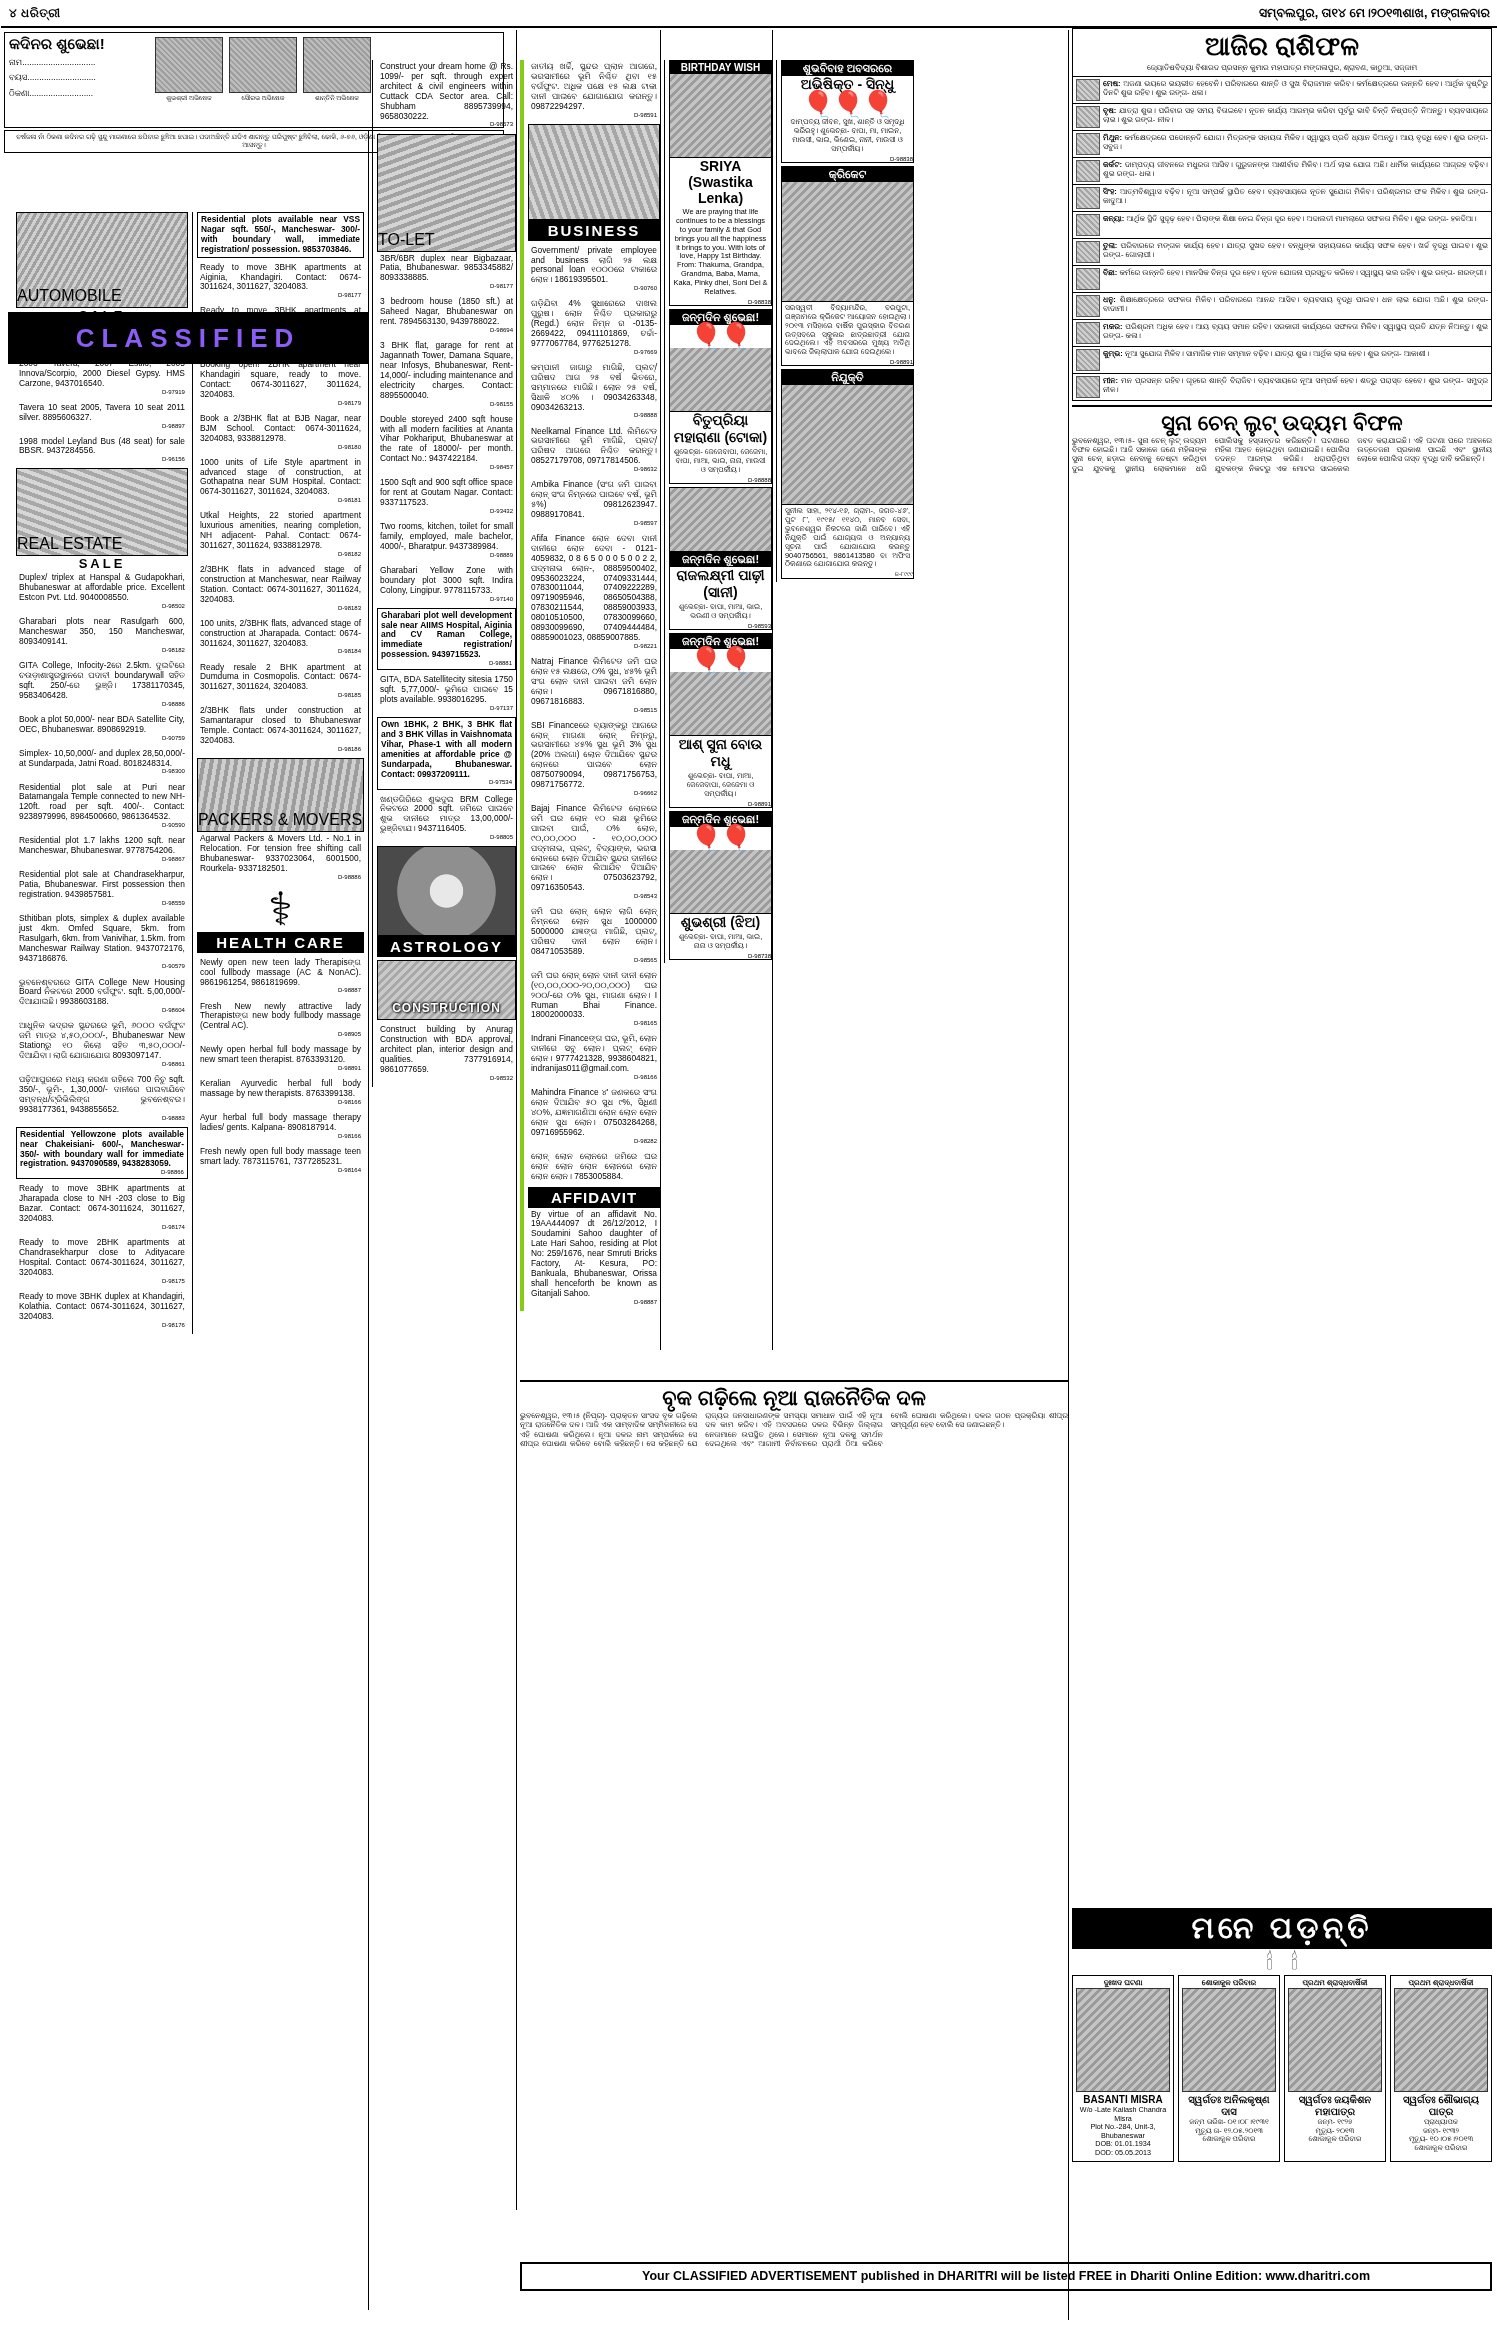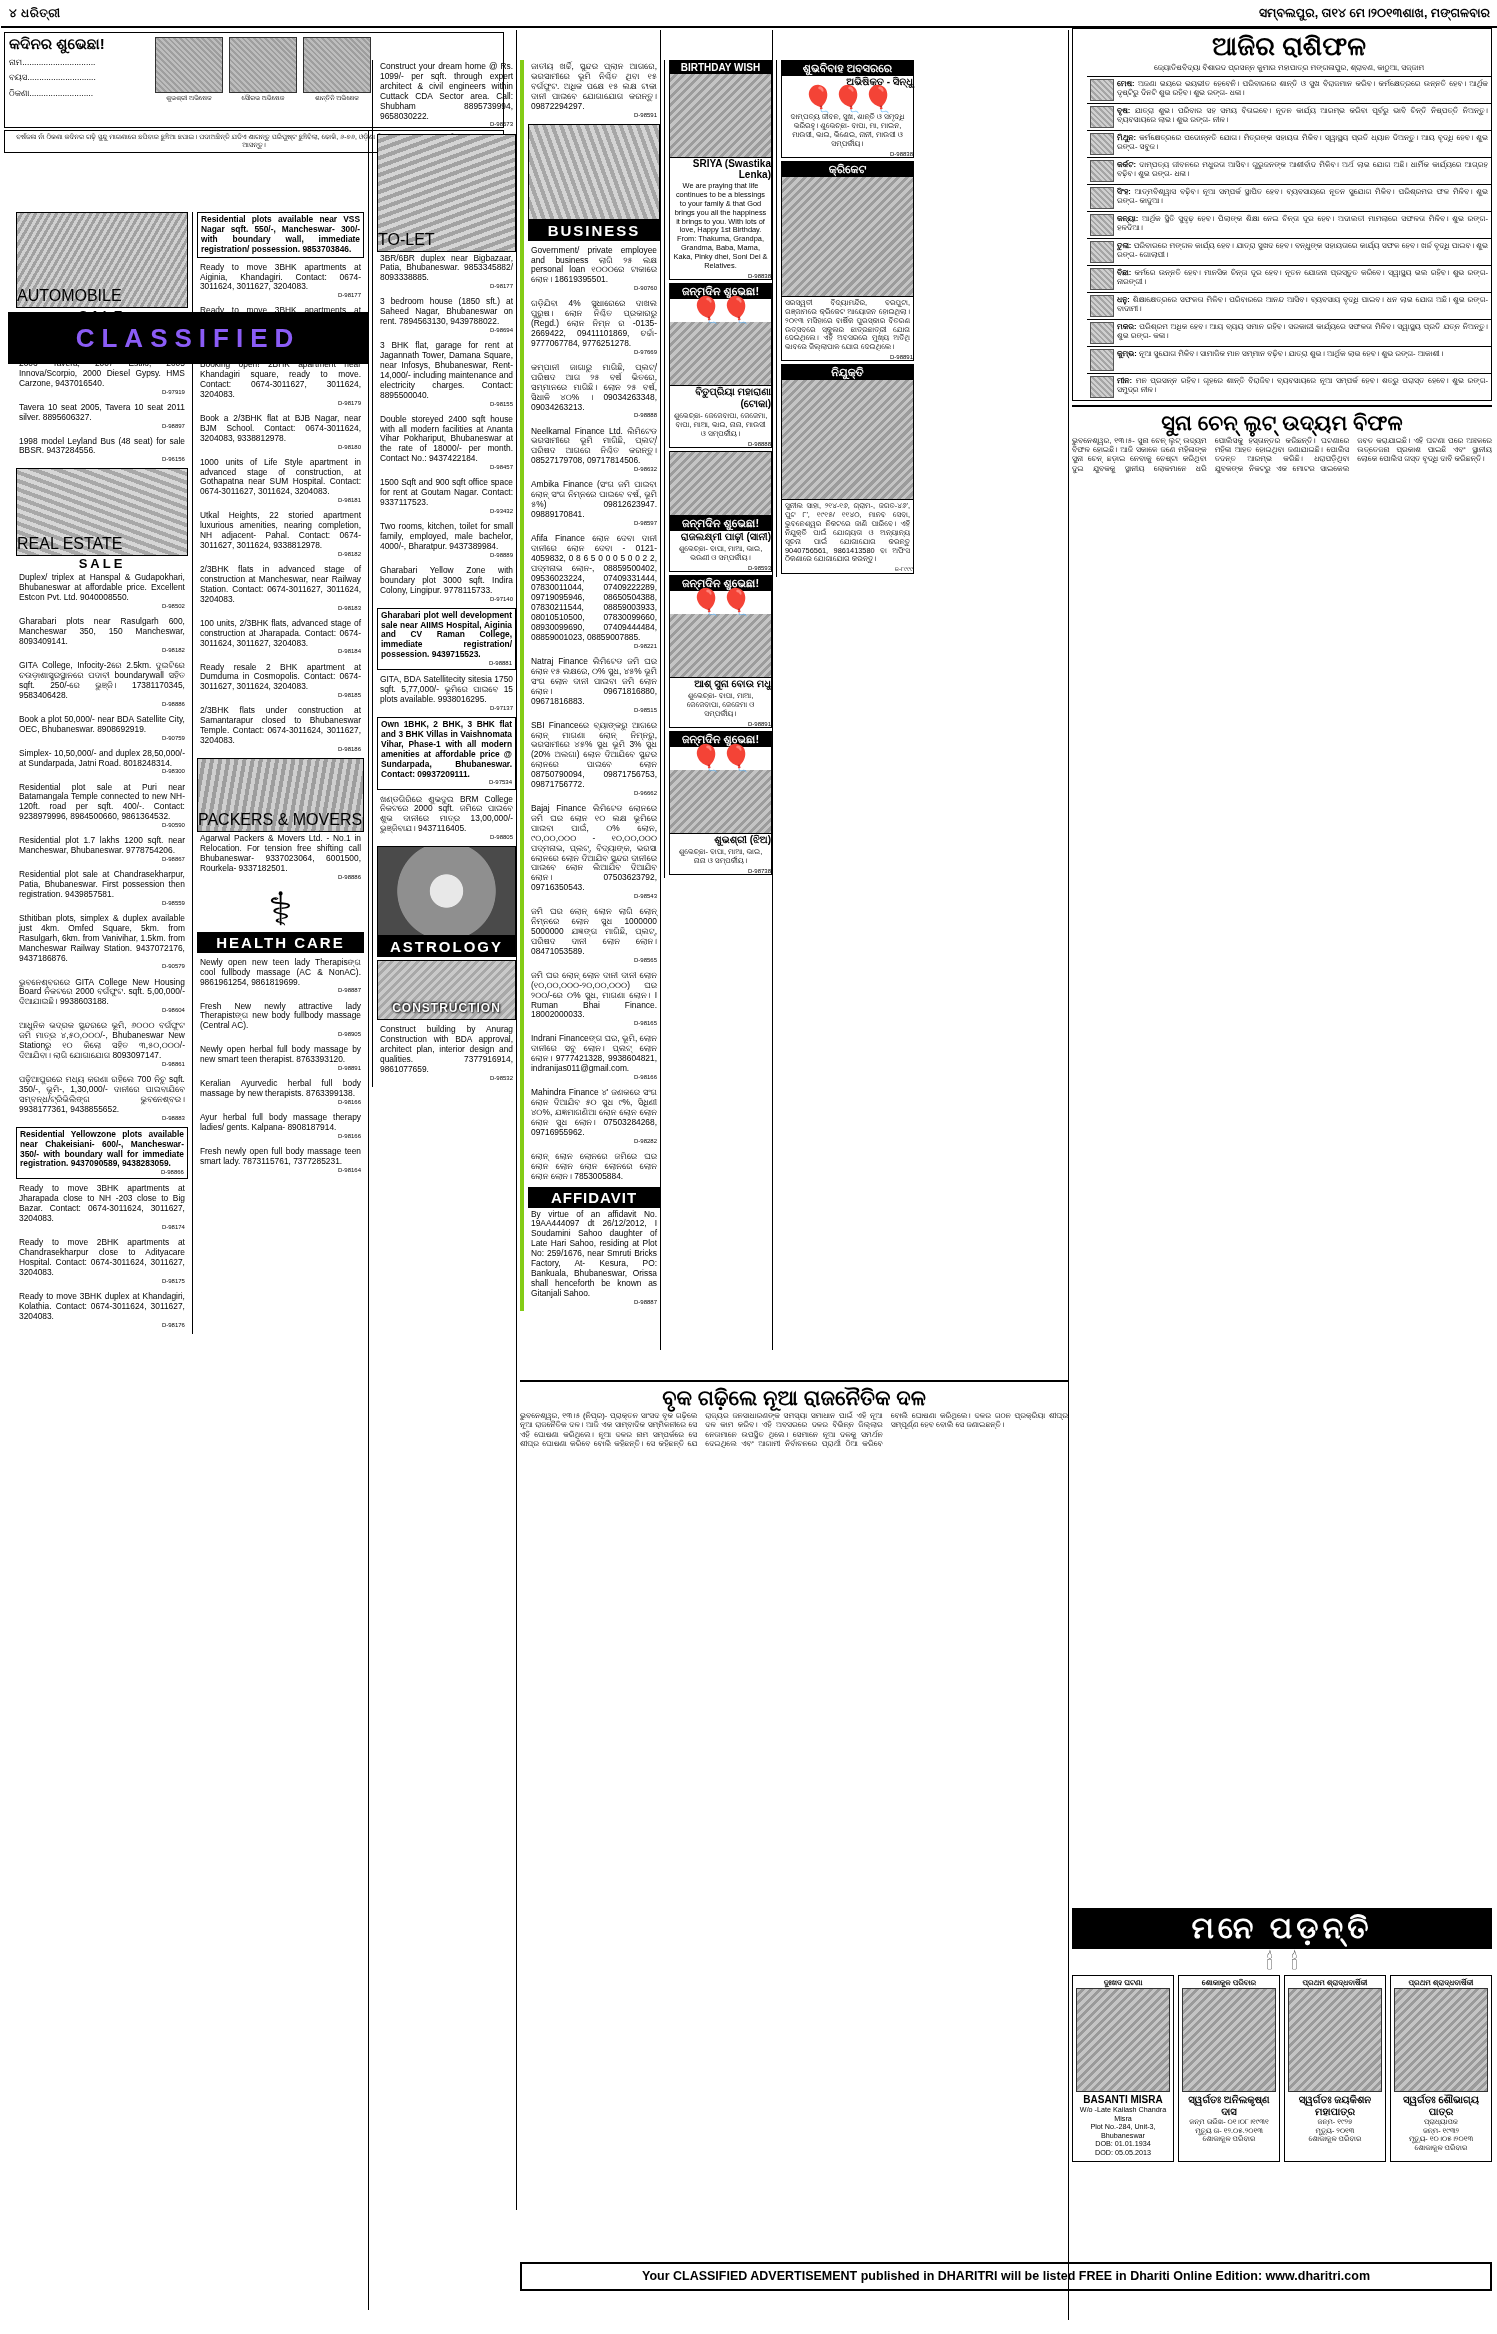--- a/index.html
+++ b/index.html
@@ -125,21 +125,21 @@
   }
   .wishhdr.od { font-size:11px; }
   .photo {
     width:100%; height:84px;
     background:repeating-linear-gradient(135deg,#c4c4c4 0 3px,#9c9c9c 3px 6px);
     border-bottom:1px solid #000;
   }
   .photo.tall { height:120px; }
   .photo.short { height:64px; }
   .wishtxt { font-size:7.4px; line-height:1.2; padding:2px 3px; text-align:center; }
-  .wishname { font-size:10px; font-weight:bold; text-align:right; }
+  .wishname { font-size:14px; font-weight:bold; text-align:center; }
 
   .balloons { text-align:center; font-size:26px; line-height:0.9; letter-spacing:-2px; }
 
   
   .mw-hdr {
     background:#000; color:#fff; text-align:center;
     font-size:11px; font-weight:bold; padding:2px 0; letter-spacing:1px;
   }
   .mw-names { text-align:center; font-size:17px; font-weight:bold; line-height:1.1; }
   .mw-weds { text-align:center; font-size:9px; font-style:italic; }
@@ -442,21 +442,21 @@
 
       <div class="wishbox">
         <div class="wishhdr od">ନିଯୁକ୍ତି</div>
         <div class="photo tall"></div>
         <div class="wishtxt" style="text-align:justify;">ସୁନୀଲ ସାହା, ୨୧୪-୧୬, ଗ୍ରାମ-, ଜଗତ-୪୬', ପୁଟ ୮', ୧୯୧୫/ ୧୧୪୦, ମାନବ ସେବା, ଭୁବନେଶ୍ୱର ନିକଟରେ ଜାଣି ପାରିବେ। ଏହି ନିଯୁକ୍ତି ପାଇଁ ଯୋଗ୍ୟତା ଓ ଅନ୍ୟାନ୍ୟ ସୂଚନା ପାଇଁ ଯୋଗାଯୋଗ କରନ୍ତୁ 9040756561, 9861413580 ବା ଅଫିସ ଠିକଣାରେ ଯୋଗାଯୋଗ କରନ୍ତୁ।</div>
         <div class="ref">ଜ-୮୯୯୯</div>
       </div>
     </div>
 
     <div class="col" style="left:1072px; width:420px; top:0;">
-      <div style="border:1px solid #000;padding-left:14px;">
+      <div style="border:1px solid #000;">
         <div class="rasi-title">ଆଜିର ରାଶିଫଳ</div>
         <div class="rasi-sub">ଜ୍ୟୋତିଷବିଦ୍ୟା ବିଶାରଦ ପ୍ରସନ୍ନ କୁମାର ମହାପାତ୍ର
 ମଙ୍ଗଳାପୁର, ଶ୍ରାବଣ, କାଠୁଆ, ସଜ୍ଜାମ</div>
         <div class="rasi-grid">
           <div class="rasi-cell">
             <div class="sym"></div>
             <div class="txt"><span class="nm">ମେଷ:</span> <span>ଅଜଣା ଭୟରେ ଭୟଭୀତ ହେବେନି। ପରିବାରରେ ଶାନ୍ତି ଓ ସୁଖ ବିରାଜମାନ କରିବ। କର୍ମକ୍ଷେତ୍ରରେ ଉନ୍ନତି ହେବ। ଆର୍ଥିକ ଦୃଷ୍ଟିରୁ ଦିନଟି ଶୁଭ ରହିବ। ଶୁଭ ରଙ୍ଗ- ଧଳା।</span></div>
           </div>
           <div class="rasi-cell">
             <div class="sym"></div>

